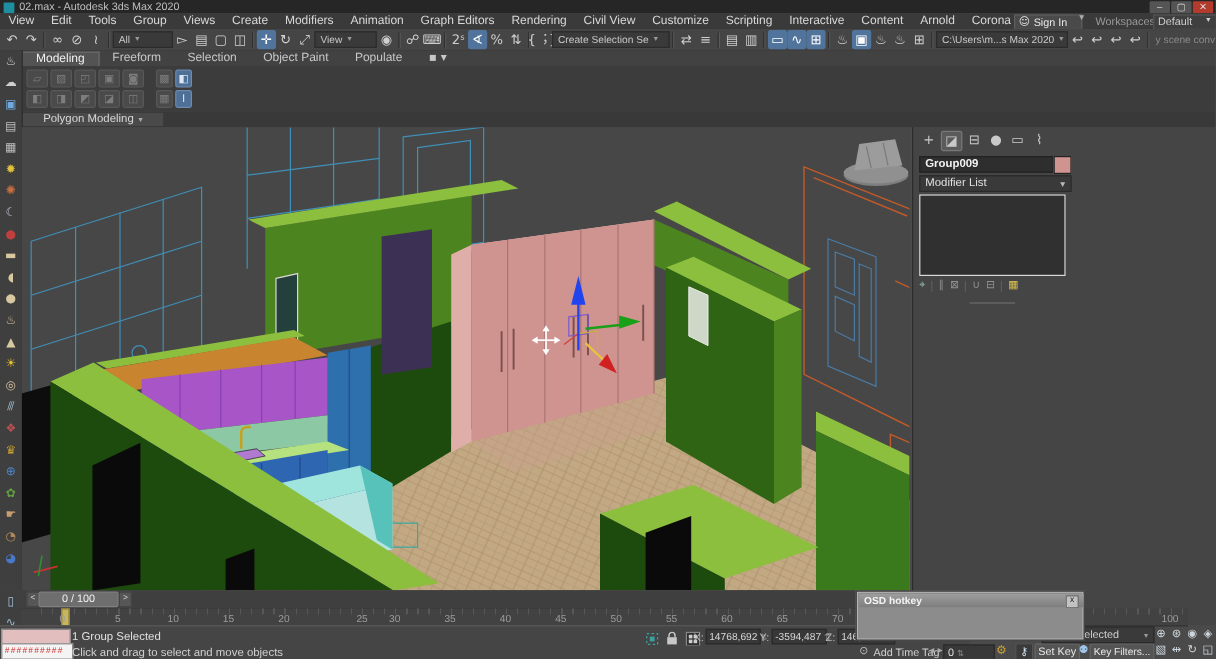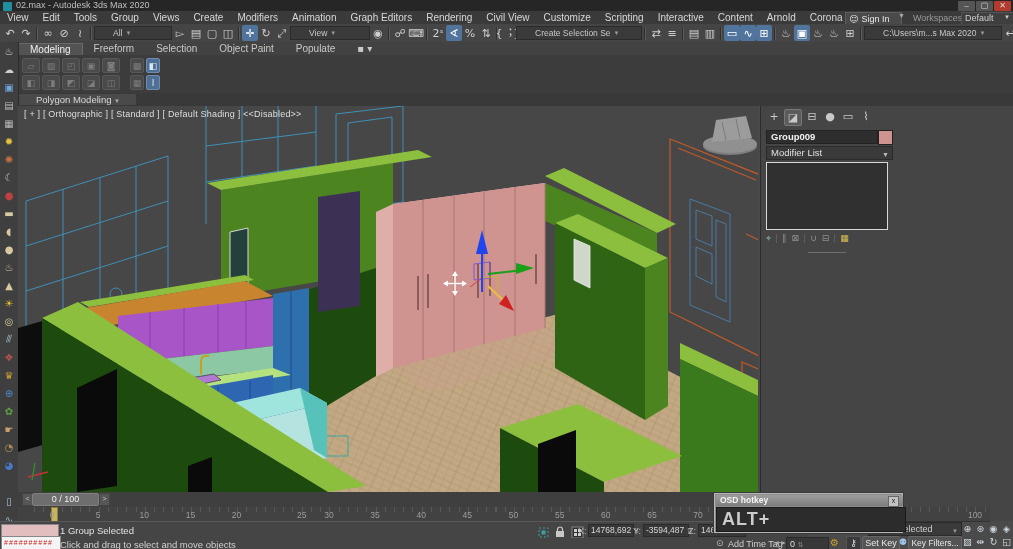--- a/index.html
+++ b/index.html
@@ -21,21 +21,21 @@
   #signin-caret{left:898px;top:12px;font-size:7px;color:#aaa}
   #workspaces-label{left:913px;top:13px;font-size:9px;color:#9a9a9a}
   #workspace-dd{left:961px;top:12px;width:48px;height:11px;background:#3f3f3f;border:1px solid #555;font-size:9px;padding-left:3px;color:#cfcfcf}
 
   
   #maintoolbar{left:0;top:24px;width:1013px;height:18px;background:#454545;border-bottom:1px solid #333;padding-left:2px}
   .tb-icon{width:16px;height:16px;display:flex;align-items:center;justify-content:center;font-size:11px;color:#cfcfcf;flex:none;border-radius:2px}
   .tb-icon.active{background:#50749c;color:#fff}
   .tb-sep{width:1px;height:13px;background:#303030;border-right:1px solid #5a5a5a;margin:0 2px;flex:none}
   .tb-dd{height:12px;background:#3a3a3a;border:1px solid #2b2b2b;color:#c8c8c8;font-size:8.5px;
-         padding:0 18px;display:flex;align-items:center;gap:3px;flex:none;white-space:nowrap;overflow:hidden}
+         padding:0 4px;display:flex;align-items:center;gap:3px;flex:none;white-space:nowrap;overflow:hidden}
   .tb-dd .car{font-size:6px;color:#999}
   .tb-text{font-size:8.5px;color:#8a8a8a;margin:4px 3px;flex:none;white-space:nowrap}
   .tb-btn{font-size:8.5px;color:#ddd;margin:0 3px;flex:none}
 
   
   #ribbon-tabs{left:18px;top:42px;width:995px;height:13px;background:#424242}
   .rtab{padding:0 11px;font-size:10px;color:#c8c8c8;line-height:13px;white-space:nowrap}
   .rtab.active{background:#535353;color:#f0f0f0;border:1px solid #6a6a6a;border-bottom:none;line-height:11px}
   #ribbon-body{left:18px;top:55px;width:995px;height:38px;background:#3c3c3c}
   #rb-clusterA{left:4px;top:3px;display:grid;grid-template-columns:repeat(5,18px);grid-auto-rows:15px;gap:2px;position:absolute}
@@ -449,21 +449,20 @@
 
     <g stroke="#ffffff" stroke-width="1.4">
       <line x1="437" y1="169" x2="437" y2="186"></line>
       <line x1="429" y1="177.5" x2="445" y2="177.5"></line>
       <polygon points="437,165 434,170 440,170" fill="#fff" stroke="none"></polygon>
       <polygon points="437,190 434,185 440,185" fill="#fff" stroke="none"></polygon>
       <polygon points="425,177.5 430,174.5 430,180.5" fill="#fff" stroke="none"></polygon>
       <polygon points="449,177.5 444,174.5 444,180.5" fill="#fff" stroke="none"></polygon>
     </g>
   </svg>
-  <div class="abs" id="vp-label">[ + ] [ Orthographic ] [ Standard ] [ Default Shading ]  &lt;&lt;Disabled&gt;&gt;</div>
 </div>
 
 <div class="abs" id="cpanel">
   <div id="cp-tabs">
       <div class="cp-tab ico">+</div>
       <div class="cp-tab ico active">◪</div>
       <div class="cp-tab ico">⊟</div>
       <div class="cp-tab ico">●</div>
       <div class="cp-tab ico">▭</div>
       <div class="cp-tab ico">⌇</div>
@@ -571,14 +570,13 @@
       <div class="nav-icon ico">▧</div>
       <div class="nav-icon ico">⇹</div>
       <div class="nav-icon ico">↻</div>
       <div class="nav-icon ico">◱</div>
     </div>
 </div>
 
 <div class="abs" id="osd">
   <div class="abs" id="osd-title">OSD hotkey</div>
   <div class="abs" id="osd-close">x</div>
-  <div class="abs" id="osd-body">ALT+</div>
 </div>
 
 </body></html>

